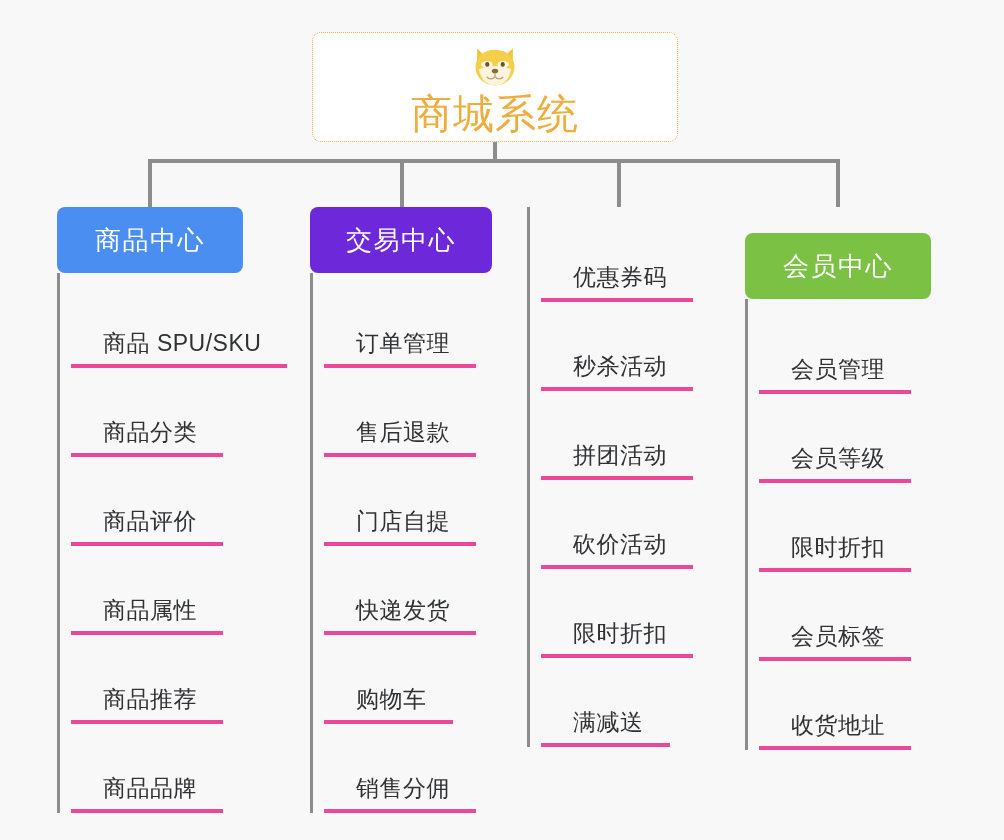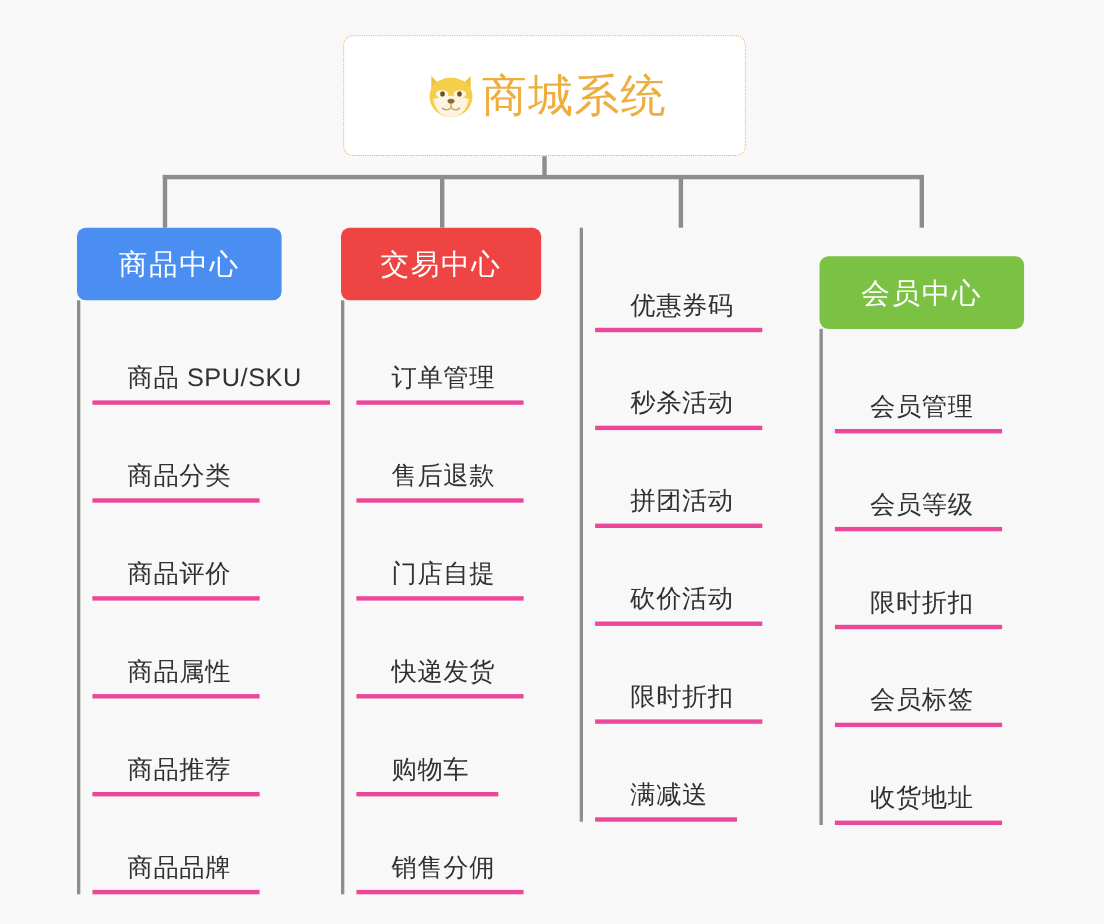--- a/index.html
+++ b/index.html
@@ -28,20 +28,21 @@
     width: 366px;
     height: 110px;
     box-sizing: border-box;
     background: #ffffff;
     border: 1px dotted #e9ab4e;
     border-radius: 9px;
     display: flex;
     align-items: center;
     justify-content: center;
     gap: 2px;
+    flex-direction: column;
   }
   .root-emoji {
     width: 52px;
     height: 52px;
     flex: 0 0 auto;
     display: block;
   }
   .root-title {
     font-size: 41px;
     line-height: 1;
@@ -75,21 +76,21 @@
   .conn-drop.d1 { left: 148px; }
   .conn-drop.d2 { left: 400px; }
   .conn-drop.d3 { left: 617px; }
   .conn-drop.d4 { left: 836px; }
 
   
   .column {
     position: absolute;
     top: 207px;
   }
-  .col-1 { left: 70px;  width: 260px; }
+  .col-1 { left: 57px;  width: 260px; }
   .col-2 { left: 310px; width: 230px; }
   .col-3 { left: 527px; width: 230px; }
   .col-4 { left: 745px; width: 240px; }
 
   .cat-header {
     box-sizing: border-box;
     height: 66px;
     border-radius: 8px;
     display: flex;
     align-items: center;
@@ -188,21 +189,21 @@
       <div class="leaf-item">
           <span class="leaf-text">商品推荐</span>
         </div>
       <div class="leaf-item">
           <span class="leaf-text">商品品牌</span>
         </div>
     </div>
   </div>
 
   <div class="column col-2">
-    <div class="cat-header" style="background: #ef4444;">
+    <div class="cat-header" style="background: #6d28d9;">
       <span>交易中心</span>
     </div>
     <div class="leaf-list" style="--spine: #8d8d8d;">
       <div class="leaf-item">
           <span class="leaf-text">订单管理</span>
         </div>
       <div class="leaf-item">
           <span class="leaf-text">售后退款</span>
         </div>
       <div class="leaf-item">

